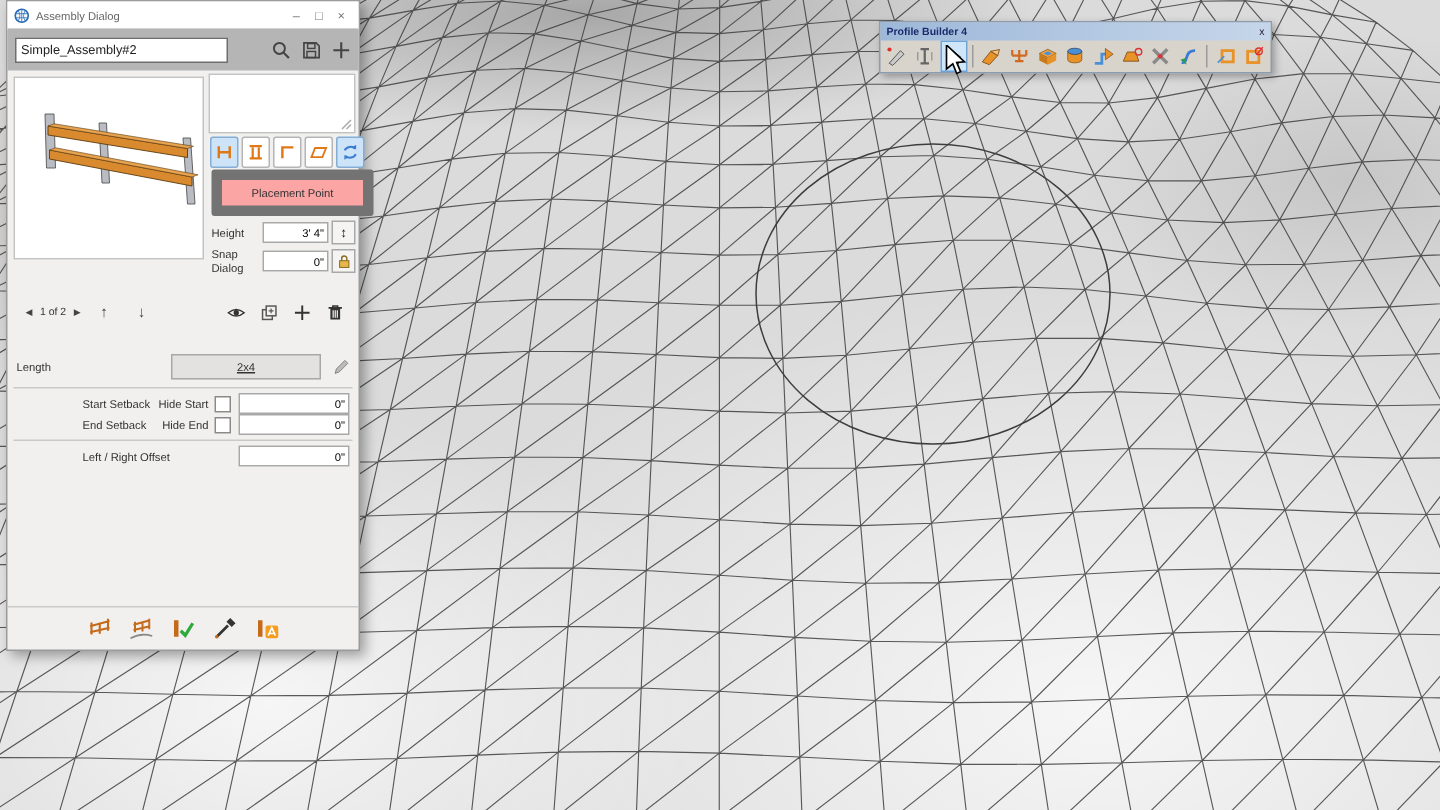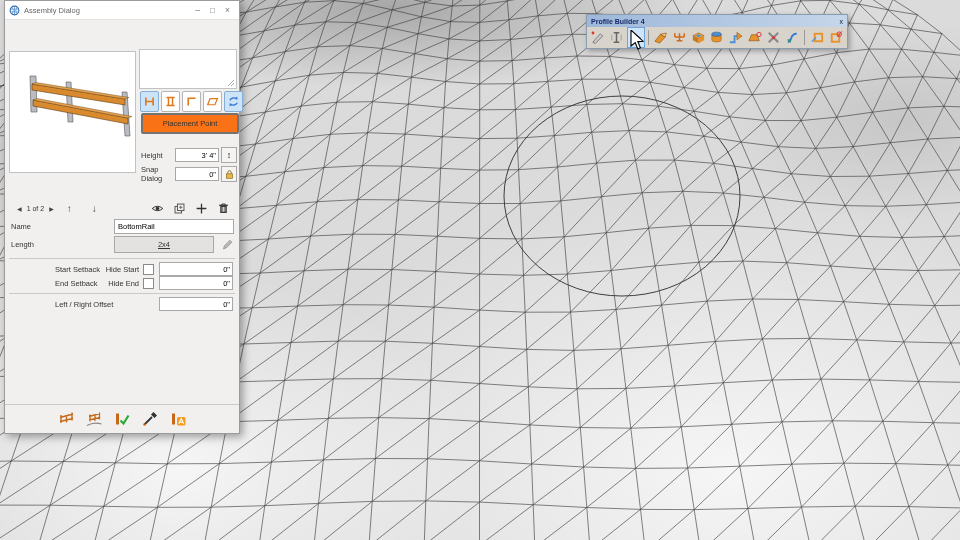--- a/index.html
+++ b/index.html
@@ -17,21 +17,21 @@
   .namebar{position:absolute;left:0;top:18px;right:0;height:28px;background:#b5b5b5;display:flex;align-items:center;padding:0 5px;}
   .namebar input{width:134px;height:15px;border:1px solid #6e6e6e;font-size:8.5px;color:#222;padding:0 3px;font-family:"Liberation Sans",sans-serif;}
   .namebar .sp{flex:1}
   .nbicon{margin-left:7px;}
   .preview{position:absolute;left:4px;top:50px;width:125px;height:120px;background:#fff;border:1px solid #c2c2c2;}
   .descbox{position:absolute;left:134px;top:48px;width:96px;height:38px;background:#fff;border:1px solid #c2c2c2;}
   .grip{position:absolute;right:1px;bottom:1px;}
   .toolrow{position:absolute;left:135px;top:90px;display:flex;gap:2px;}
   .tbtn{width:17px;height:19px;background:#fff;border:1px solid #b5b5b5;border-radius:2px;display:flex;align-items:center;justify-content:center;}
   .tbtn.active{background:#cde3f7;border-color:#84aed6;}
-  .placement{position:absolute;left:136px;top:112px;width:94px;height:17px;background:#f97316;border:2px solid #737373;border-radius:2px;font-size:7.5px;color:#333;display:flex;align-items:center;justify-content:center;}
+  .placement{position:absolute;left:136px;top:112px;width:94px;height:17px;background:#fca5a5;border:7px solid #737373;border-radius:2px;font-size:7.5px;color:#333;display:flex;align-items:center;justify-content:center;}
   .frow{position:absolute;left:136px;width:96px;height:16px;display:flex;align-items:center;margin-top:11px;}
   .frow .lbl{flex:1;}
   .frow input{width:38px;height:12px;border:1px solid #a8a8a8;font-size:7.5px;text-align:right;padding:0 2px;font-family:"Liberation Sans",sans-serif;}
   .sqbtn{width:14px;height:14px;margin-left:2px;border:1px solid #a8a8a8;background:#f5f4f2;display:flex;align-items:center;justify-content:center;font-size:9px;color:#222;}
   .tabs{position:absolute;left:0;top:176px;right:0;height:19px;border-bottom:1px solid #c4c4c4;padding-left:6px;display:flex;align-items:flex-end;}
   .tab{height:18px;line-height:18px;padding:0 9px;border:1px solid #d2d2d2;border-bottom:none;color:#666;}
   .tab.active{background:#b9d9ef;border-color:#8fb6d6;color:#222;}
   .navrow{position:absolute;left:0;top:199px;right:0;height:16px;display:flex;align-items:center;padding:0 9px;}
   .navrow .arr{color:#444;font-size:6px;padding:0 3px;}
   .navrow .pg{font-size:7px;color:#333;padding:0 2px;}
@@ -189,20 +189,42 @@
     <svg width="11" height="11" viewBox="0 0 16 16">
         <circle cx="8" cy="8" r="6.3" fill="#fff" stroke="#2b6cb8" stroke-width="1.6"></circle>
         <path d="M2.2 6 h11.6 M2.2 10 h11.6 M8 1.7 v12.6 M4.5 3 q3.5 5 0 10 M11.5 3 q-3.5 5 0 10" stroke="#2b6cb8" stroke-width=".8" fill="none"></path>
       </svg>
     <span class="t">Assembly Dialog</span>
     <span class="winbtn">–</span>
     <span class="winbtn">□</span>
     <span class="winbtn">×</span>
   </div>
 
+  <div class="namebar">
+    <input value="Simple_Assembly#2" style="">
+    <span class="sp"></span>
+    <span class="nbicon">
+        <svg width="13" height="13" viewBox="0 0 16 16">
+          <circle cx="6.5" cy="6.5" r="4.5" fill="none" stroke="#444" stroke-width="1.6"></circle>
+          <path d="M10 10 L14.3 14.3" stroke="#444" stroke-width="1.8"></path>
+        </svg>
+      </span>
+    <span class="nbicon">
+        <svg width="13" height="13" viewBox="0 0 16 16">
+          <path d="M2 2 h10 l2.5 2.5 V14 H2 Z" fill="none" stroke="#444" stroke-width="1.4"></path>
+          <rect x="5" y="2.5" width="6" height="4" fill="none" stroke="#444" stroke-width="1.2"></rect>
+          <rect x="4.5" y="9" width="7" height="5" fill="none" stroke="#444" stroke-width="1.2"></rect>
+        </svg>
+      </span>
+    <span class="nbicon">
+        <svg width="13" height="13" viewBox="0 0 16 16">
+          <path d="M8 1.5 V14.5 M1.5 8 H14.5" stroke="#444" stroke-width="1.7"></path>
+        </svg>
+      </span>
+  </div>
 
   <div class="preview">
     <svg width="125" height="120" viewBox="0 0 125 120">
       <polygon points="20,24 26,24 27,60 21,60" fill="#b9bcc2" stroke="#555" stroke-width=".6"></polygon>
       <polygon points="56,30 61,30 63,70 58,70" fill="#b9bcc2" stroke="#555" stroke-width=".6"></polygon>
       <polygon points="112,40 117,40 120,84 115,84" fill="#b9bcc2" stroke="#555" stroke-width=".6"></polygon>
       <polygon points="22,32 115,47 115,53 22,38" fill="#d98a2e" stroke="#5a3a10" stroke-width=".6"></polygon>
       <polygon points="23,48 118,66 118,72 23,54" fill="#d98a2e" stroke="#5a3a10" stroke-width=".6"></polygon>
       <polygon points="22,32 26,30.5 119,45.5 115,47" fill="#e8a34f" stroke="#5a3a10" stroke-width=".4"></polygon>
       <polygon points="23,48 27,46.5 122,64.5 118,66" fill="#e8a34f" stroke="#5a3a10" stroke-width=".4"></polygon>
@@ -294,24 +316,20 @@
     <span class="nicon">
         <svg width="13" height="13" viewBox="0 0 16 16">
           <path d="M2.5 4 h11" stroke="#333" stroke-width="1.4"></path>
           <path d="M6 4 V2.5 h4 V4" fill="none" stroke="#333" stroke-width="1.2"></path>
           <path d="M4 4 h8 v9.5 h-8 Z" fill="#333"></path>
           <path d="M6.3 6 v6 M8 6 v6 M9.7 6 v6" stroke="#f1f0ef" stroke-width="1"></path>
         </svg>
       </span>
   </div>
 
-  <div class="lrow" style="top:217px">
-    <span class="flbl">Name</span>
-    <input value="BottomRail" style="">
-  </div>
 
   <div class="lrow" style="top:235px">
     <span class="flbl">Length</span>
     <span class="profbtn">2x4</span>
     <span style="flex:1"></span>
     <span>
         <svg width="13" height="13" viewBox="0 0 16 16">
           <path d="M3 13.5 L4 9.8 L11 2.8 L13.4 5.2 L6.4 12.2 Z" fill="#bbb" stroke="#777" stroke-width=".7"></path>
         </svg>
       </span>

